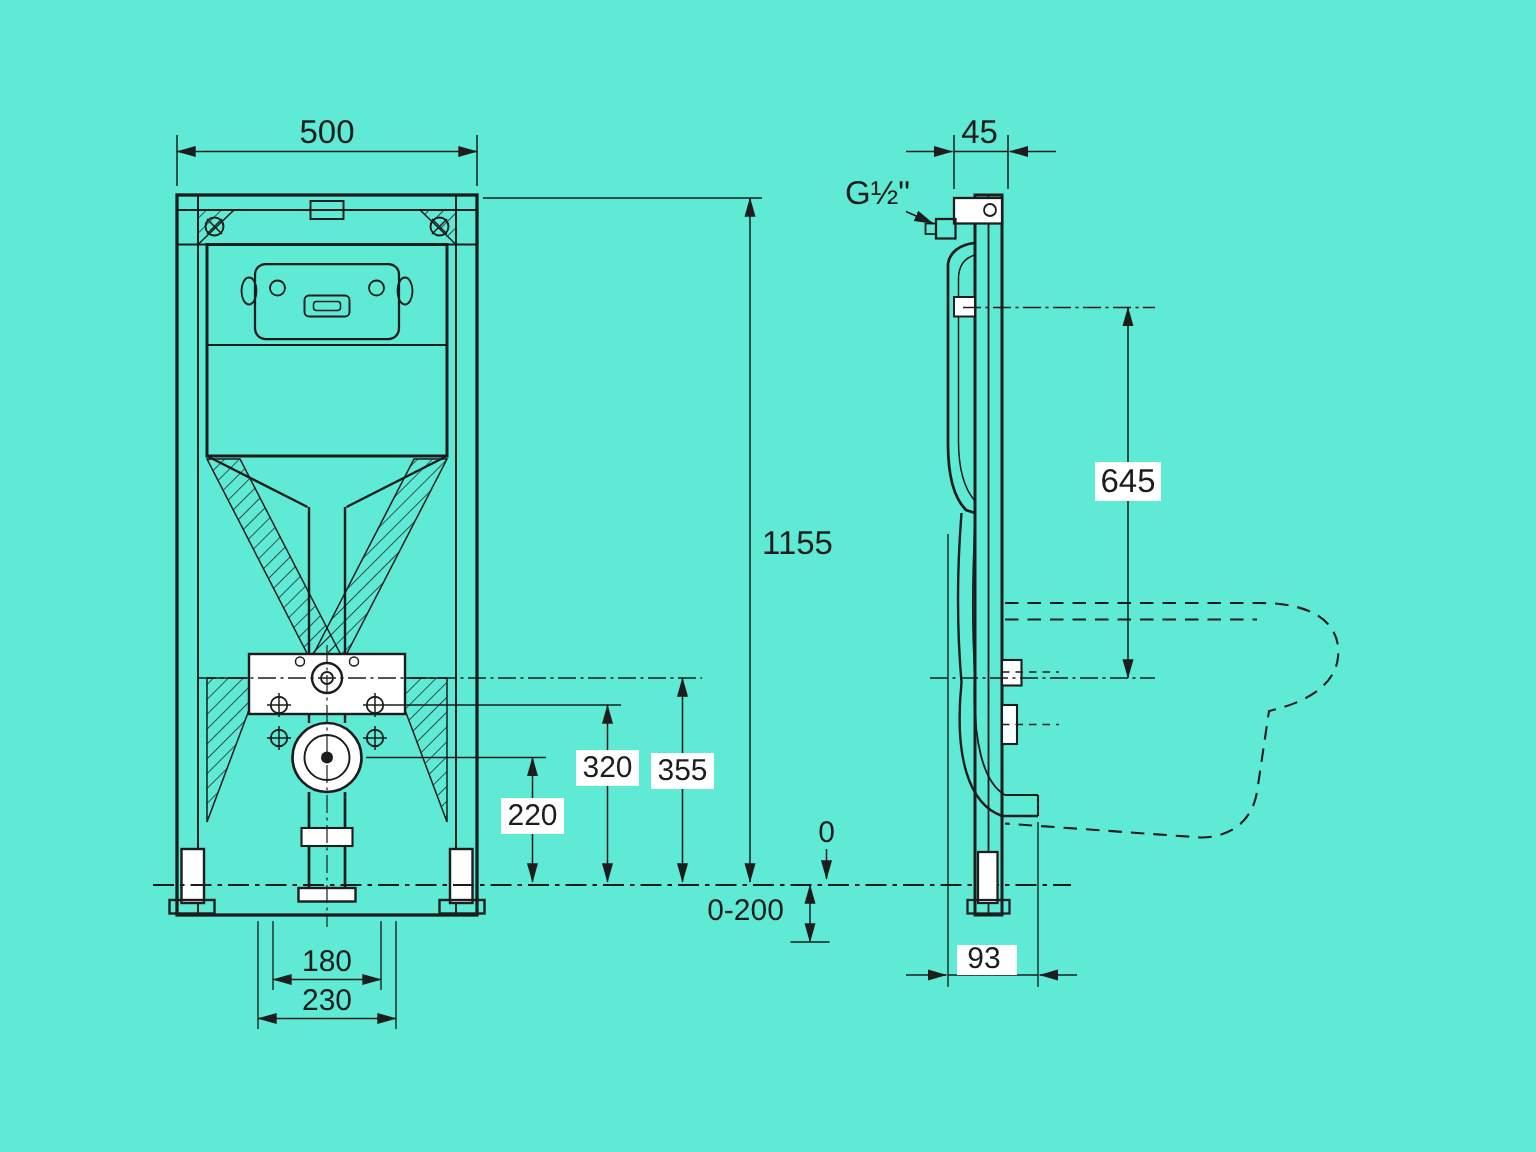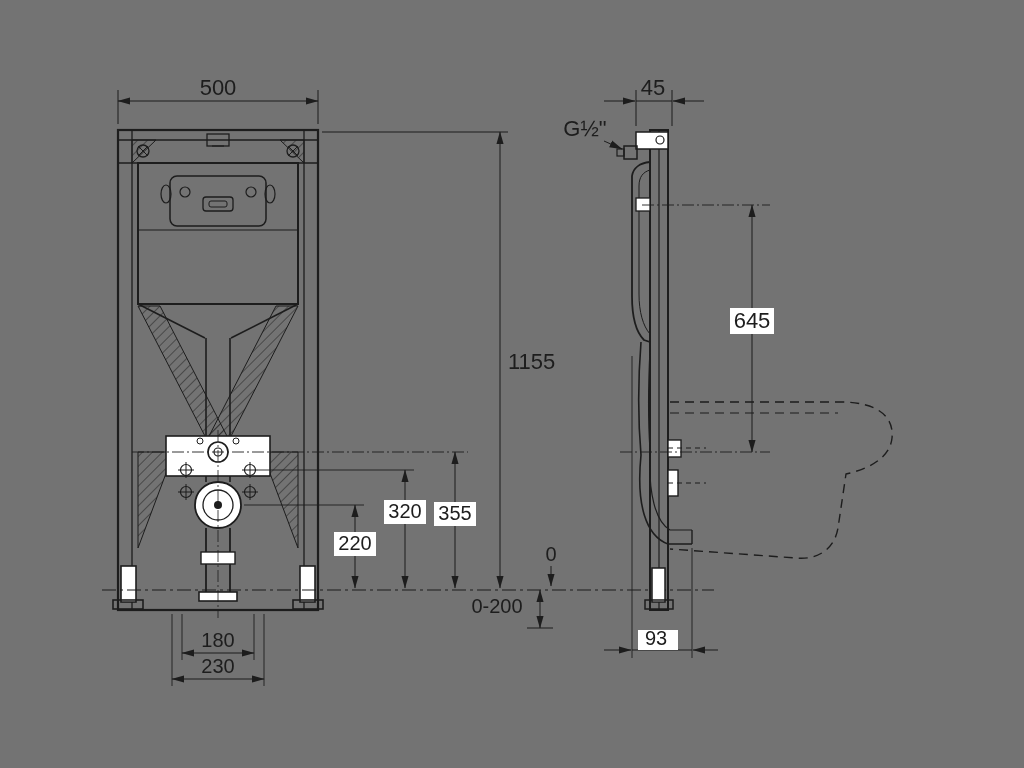--- a/index.html
+++ b/index.html
@@ -1,16 +1,16 @@
 <!DOCTYPE html>
 <html><head>
 <meta charset="utf-8">
 <style>
   html,body{margin:0;padding:0;background:#ffffff;}
-  .stage{position:relative;width:1024px;height:768px;background:#737373;overflow:hidden;
+  .stage{position:relative;width:1024px;height:768px;background:#5eead4;overflow:hidden;
          font-family:"Liberation Sans", sans-serif;}
   svg{position:absolute;left:0;top:0;}
   text{fill:#1d1d1d;font-family:"Liberation Sans","DejaVu Sans",sans-serif;}
   .dim{font-size:20px;}
   .dim-lg{font-size:22px;}
   .ol{stroke:#1d1d1d;fill:none;}
 </style>
 </head>
 <body>
 

